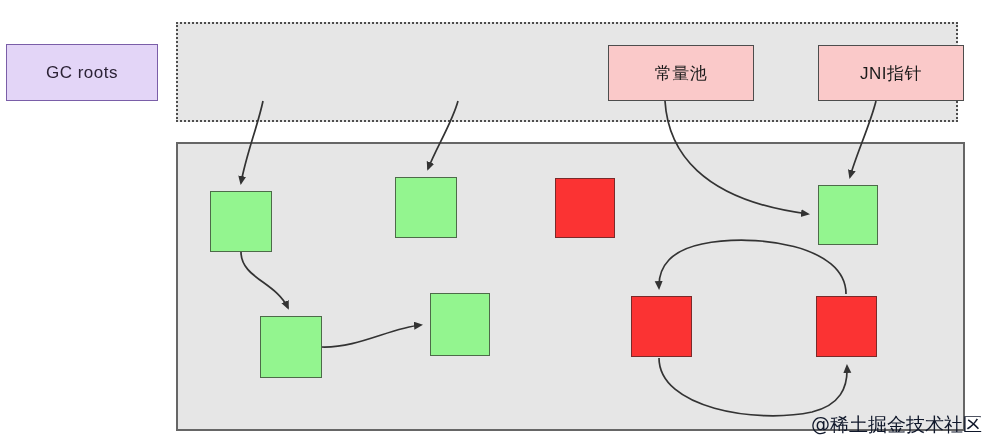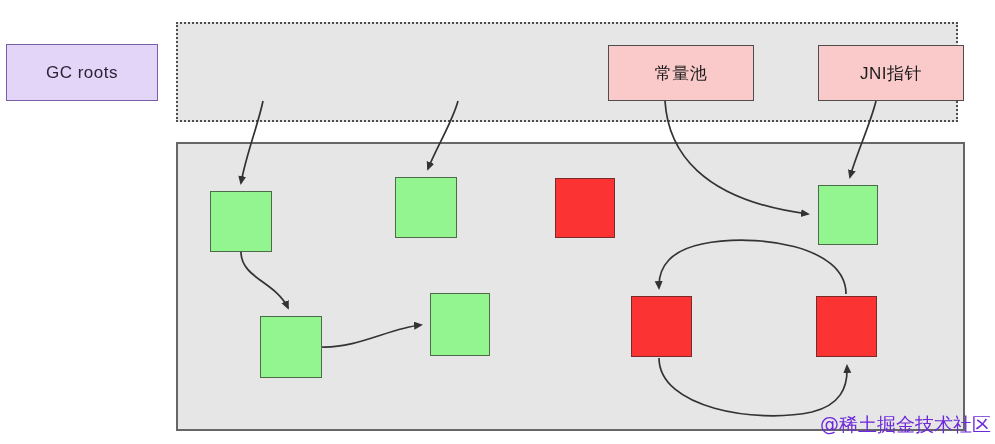--- a/index.html
+++ b/index.html
@@ -78,24 +78,24 @@
     pointer-events: none;
   }
   .edge {
     fill: none;
     stroke: #333333;
     stroke-width: 1.7;
   }
   
   .watermark {
     position: absolute;
-    right: 4px;
+    right: 13px;
     bottom: 6px;
     font-size: 19px;
-    color: #6d28d9;
+    color: #0f172a;
     font-family: "DejaVu Sans", sans-serif;
     white-space: nowrap;
     user-select: none;
   }
 </style>
 </head>
 <body>
 
 <div id="canvas">
 

